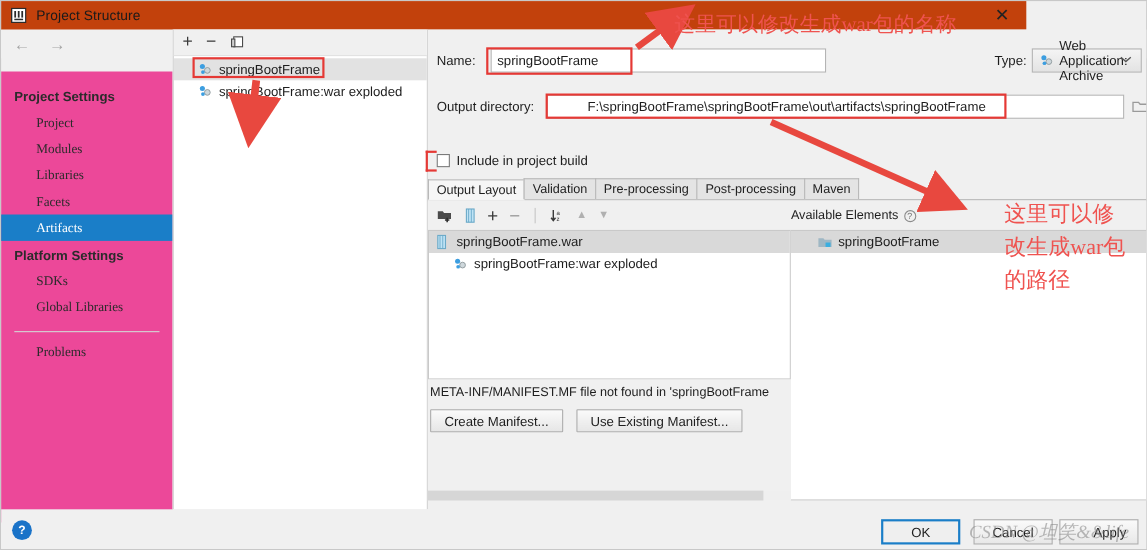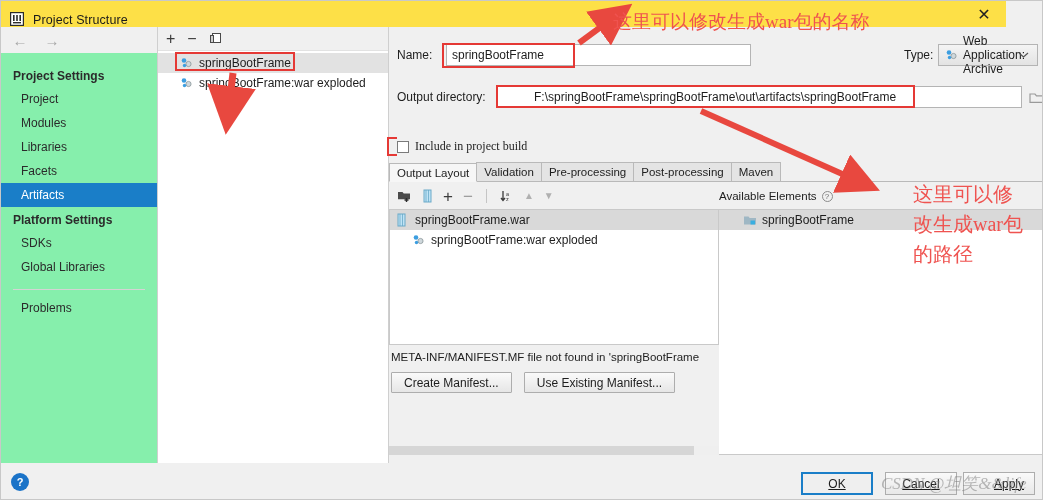--- a/index.html
+++ b/index.html
@@ -13,23 +13,23 @@
   #root {
     position: relative;
     width: 1043px; height: 500px;
     background: #f0f0f0;
     border: 1px solid #c8c8c8;
     overflow: hidden;
   }
 
   
   .titlebar {
-    position: absolute; left: 0; top: 0; width: 1005px; height: 26px;
-    background: #fde047;
-    display: flex; align-items: flex-end;
+    position: absolute; left: 0; top: 0; width: 932px; height: 26px;
+    background: #c2410c;
+    display: flex; align-items: center;
   }
   .titlebar .app-icon {
     margin-left: 8px; width: 16px; height: 16px;
     display: flex; align-items: center; justify-content: center;
   }
   .titlebar .title-text {
     margin-left: 8px; font-size: 12.5px; color: #1a1a1a;
     letter-spacing: .1px;
   }
   .win-close {
@@ -45,32 +45,32 @@
     display: flex; align-items: center;
   }
   .nav-arrow {
     width: 26px; height: 22px; margin-left: 6px;
     display: flex; align-items: center; justify-content: center;
     color: #a6a6a6; font-size: 15px;
   }
 
   
   .sidebar {
-    position: absolute; left: 0; top: 52px; width: 156px; height: 410px;
-    background: #86efac;
+    position: absolute; left: 0; top: 64px; width: 156px; height: 410px;
+    background: #ec4899;
     padding-top: 10px;
     font-size: 12px;
   }
   .sb-group {
     padding: 6px 0 4px 12px;
     font-weight: bold; color: #2b2b2b; font-size: 12px;
   }
   .sb-item {
-    padding: 4px 0 4px 20px; color: #2b2b2b; font-size: 12px;
-    line-height: 16px; cursor: pointer;
+    padding: 4px 0 4px 32px; color: #2b2b2b; font-size: 12px;
+    line-height: 16px; cursor: pointer; font-family: Liberation Serif, serif;
   }
   .sb-item.selected { background: #1a7ec8; color: #ffffff; }
   .sb-sep { height: 1px; background: #d4d4d4; margin: 10px 12px 6px 12px; }
 
   
   .mid-panel {
     position: absolute; left: 156px; top: 26px; width: 232px; height: 436px;
     background: #ffffff;
     border-left: 1px solid #cfcfcf;
     border-right: 1px solid #cfcfcf;
@@ -213,21 +213,20 @@
     background: #1a73c8; color: #fff; font-size: 11px; font-weight: bold;
     display: flex; align-items: center; justify-content: center;
     cursor: pointer;
   }
   .dlg-btn {
     position: absolute; top: 9px; height: 23px; width: 72px;
     background: linear-gradient(#fafafa,#e8e8e8);
     border: 1px solid #adadad; font-size: 12px; color: #1d1d1d;
     display: flex; align-items: center; justify-content: center;
     cursor: pointer;
-    text-decoration: underline;
   }
   .dlg-btn.primary { border: 2px solid #1a7ec8; background: #efefef; }
 
   
   .anno {
     position: absolute; color: #ef5350;
     font-family: "Liberation Serif", serif;
     white-space: pre; pointer-events: none;
   }
   .redbox {
@@ -342,21 +341,21 @@
     <div style="position:absolute;left:0;top:58px;width:655px;height:24px;display:flex;align-items:center;">
       <span class="lbl" style="position:absolute;left:8px;">Output directory:</span>
       <div class="txtbox" style="position:absolute;left:108px;width:525px;padding-left:36px;">F:\springBootFrame\springBootFrame\out\artifacts\springBootFrame</div>
       <span style="position:absolute;left:640px;width:16px;height:14px;">
         <svg width="16" height="13" viewBox="0 0 16 13">
           <path d="M1 3 h5 l1.5 1.8 h7 v6.5 h-13.5 z" fill="none" stroke="#9a9a9a" stroke-width="1.2"></path>
         </svg>
       </span>
     </div>
 
-    <div style="position:absolute;left:8px;top:112px;display:flex;align-items:center;font-family:Liberation Serif, serif;">
+    <div style="position:absolute;left:8px;top:112px;display:flex;align-items:center;">
       <span class="chk"></span>
       <span class="lbl">Include in project build</span>
     </div>
 
     <div class="tabs">
       <div class="tab active">Output Layout</div>
       <div class="tab">Validation</div>
       <div class="tab">Pre-processing</div>
       <div class="tab">Post-processing</div>
       <div class="tab">Maven</div>

